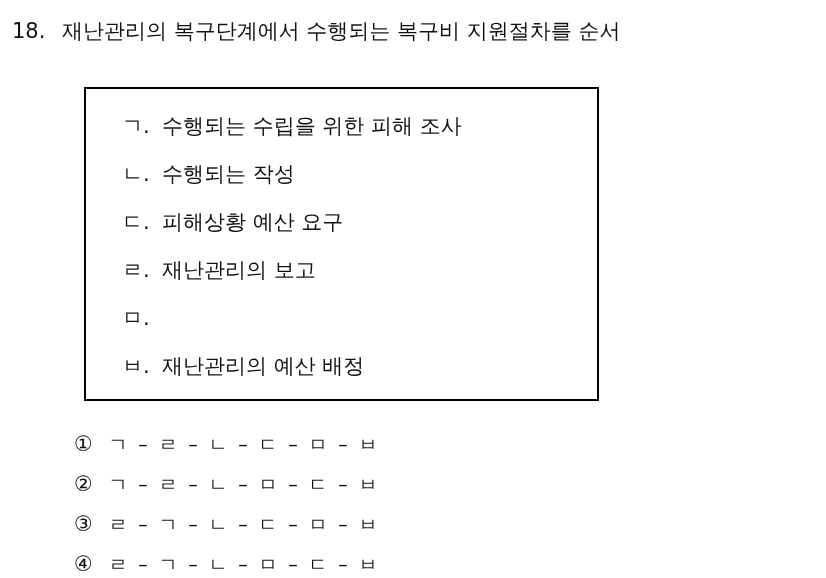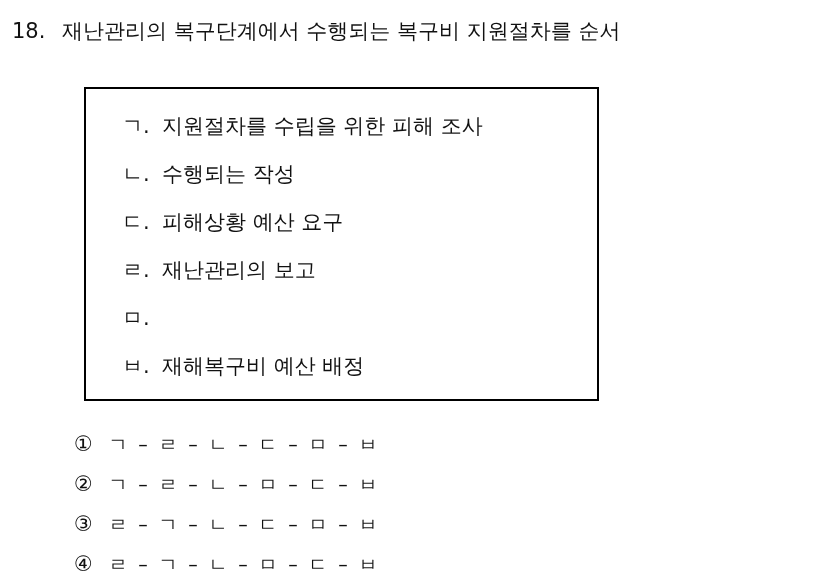--- a/index.html
+++ b/index.html
@@ -97,40 +97,40 @@
 <div class="question">
   <span class="q-line">
     <span class="q-num">18.</span><span>재난관리의 복구단계에서 수행되는 복구비 지원절차를 순서</span>
   </span>
 </div>
 
 <div class="box">
   <div class="box-items">
     <div class="box-item">
       <span class="box-marker">ㄱ.</span>
-      <span>지원절차를 수립을 위한 피해 조사</span>
+      <span>수행되는 수립을 위한 피해 조사</span>
     </div>
     <div class="box-item">
       <span class="box-marker">ㄴ.</span>
       <span>수행되는 작성</span>
     </div>
     <div class="box-item">
       <span class="box-marker">ㄷ.</span>
       <span>피해상황 예산 요구</span>
     </div>
     <div class="box-item">
       <span class="box-marker">ㄹ.</span>
       <span>재난관리의 보고</span>
     </div>
     <div class="box-item">
       <span class="box-marker">ㅁ.</span>
     </div>
     <div class="box-item">
       <span class="box-marker">ㅂ.</span>
-      <span>재해복구비 예산 배정</span>
+      <span>재난관리의 예산 배정</span>
     </div>
   </div>
 </div>
 
 <div class="choices">
   <div class="choice">
     <span class="choice-num">①</span>
     <span class="seq-item">ㄱ</span>
       <span class="seq-sep">–</span>
       <span class="seq-item">ㄹ</span>

